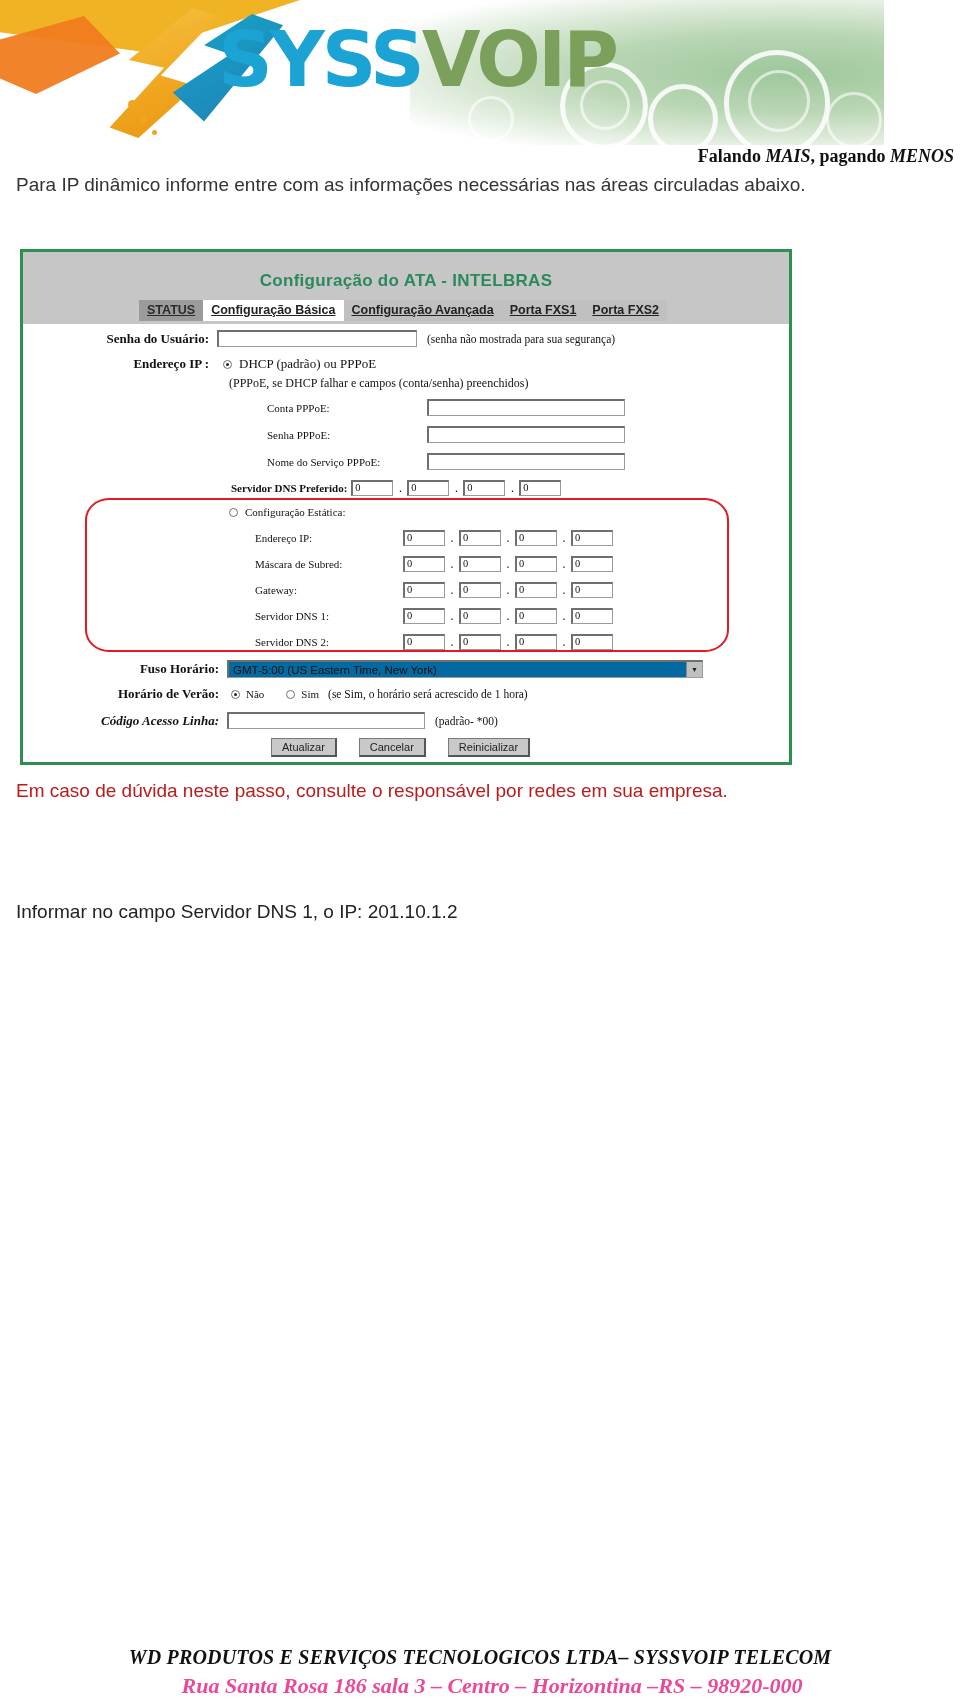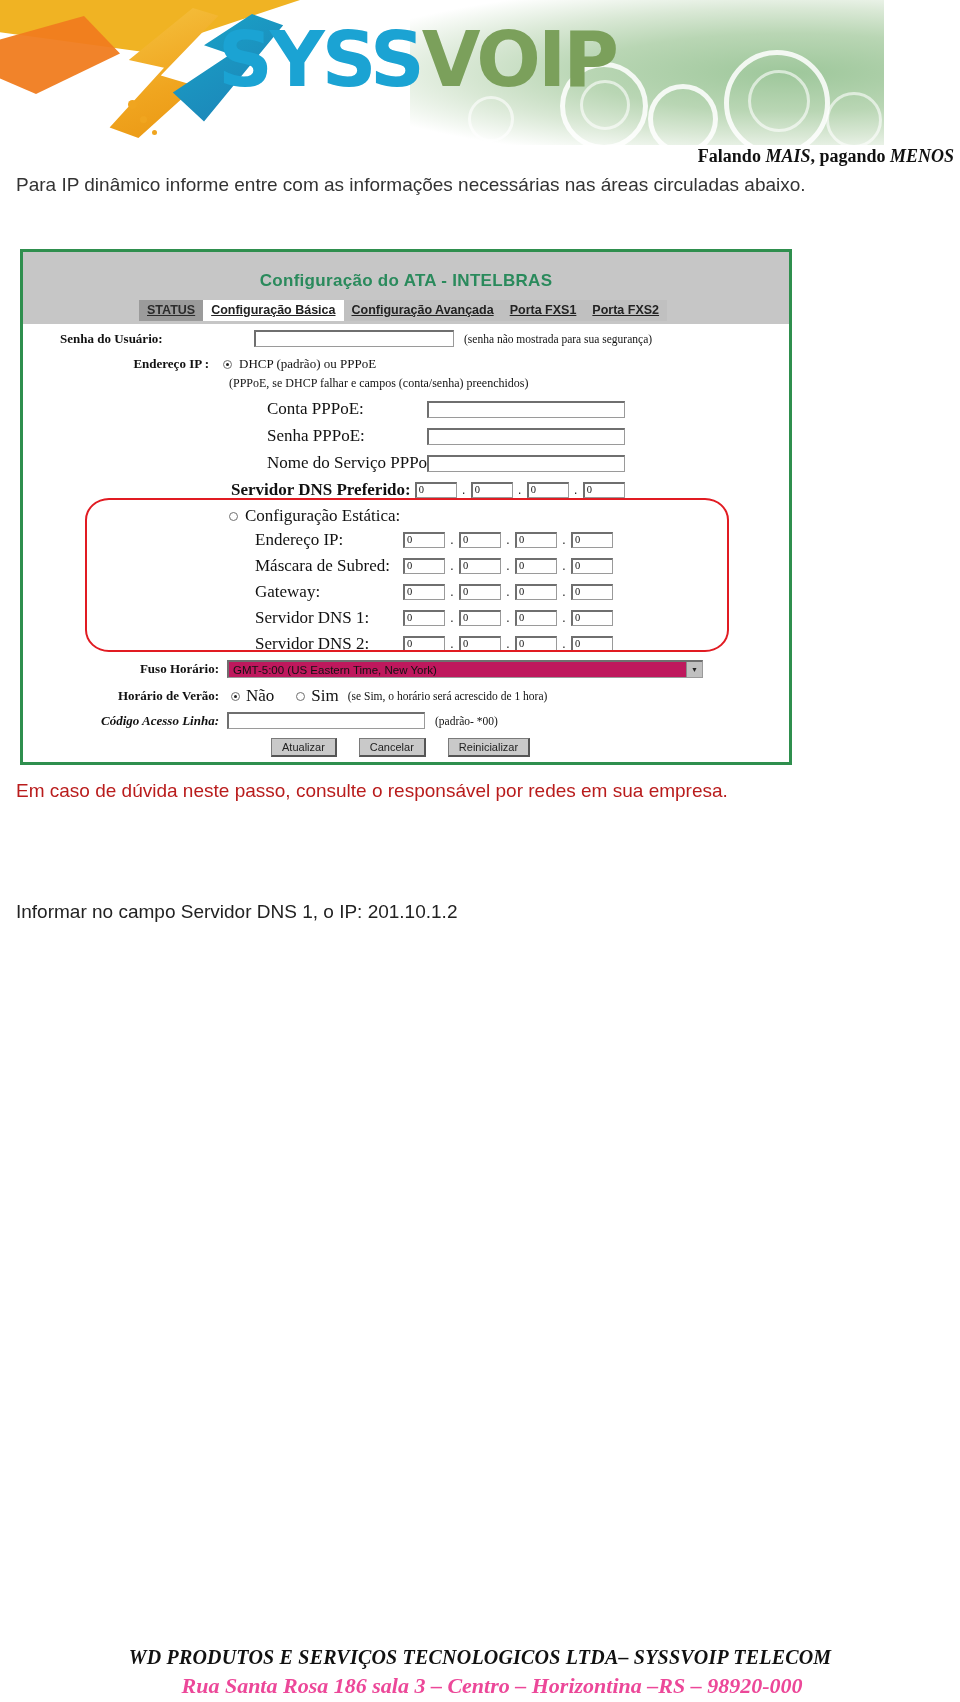--- a/index.html
+++ b/index.html
@@ -54,37 +54,37 @@
   .tabs{position:absolute;left:116px;top:48px;display:flex;align-items:flex-end;gap:0;}
   .tab{font-size:12.5px;font-weight:bold;color:#222;padding:3px 8px 4px 8px;
        background:#c0c0c0;white-space:nowrap;font-family:"Liberation Sans", sans-serif;text-decoration:underline;}
   .tab.active{background:#ffffff;}
   .tab.status{background:#9b9b9b;color:#2b2b2b;}
 
   .frm{position:absolute;left:0;top:72px;width:100%;height:444px;}
   .row{position:absolute;display:flex;align-items:center;white-space:nowrap;}
   .lbl-b{font-size:13px;font-weight:bold;color:#111;font-family:"Liberation Serif", serif;}
   .lbl-bi{font-size:13px;font-weight:bold;font-style:italic;color:#111;font-family:"Liberation Serif", serif;}
-  .lbl-n{font-size:17px;color:#111;font-family:"Liberation Serif", serif;}
+  .lbl-n{font-size:11px;color:#111;font-family:"Liberation Serif", serif;}
   .hint{font-size:11.5px;color:#111;font-family:"Liberation Serif", serif;}
 
   .tf{background:#fff;border:1px solid #9a9a9a;border-top:2px solid #6f6f6f;
       border-left:2px solid #6f6f6f;height:17px;box-sizing:border-box;}
   .oct{width:42px;height:16px;background:#fff;border:1px solid #9a9a9a;
        border-top:2px solid #6f6f6f;border-left:2px solid #6f6f6f;box-sizing:border-box;
        font-size:10.5px;color:#111;padding-left:2px;line-height:12px;
        font-family:"Liberation Serif", serif;}
   .dotsep{width:14px;text-align:center;font-size:12px;color:#111;}
 
   .radio{width:9px;height:9px;border:1px solid #707070;border-radius:50%;
          background:#fff;display:inline-block;position:relative;box-sizing:border-box;}
   .radio.on::after{content:"";position:absolute;left:2px;top:2px;width:3px;height:3px;
                    border-radius:50%;background:#222;}
 
-  .sel{height:18px;background:#be185d;border:1px solid #9a9a9a;border-top:2px solid #6f6f6f;
+  .sel{height:18px;background:#0369a1;border:1px solid #9a9a9a;border-top:2px solid #6f6f6f;
        border-left:2px solid #6f6f6f;box-sizing:border-box;display:flex;align-items:center;
        justify-content:space-between;padding:0 0 0 4px;font-size:11.5px;color:#111;
        font-family:"Liberation Sans", sans-serif;}
   .sel-arrow{width:15px;height:100%;background:#c0c0c0;border-left:1px solid #8a8a8a;
              display:flex;align-items:center;justify-content:center;font-size:7px;color:#222;}
 
   .btn{background:#c9c9c9;border:1px solid #7a7a7a;border-bottom:2px solid #555;
        border-right:2px solid #555;font-size:11px;color:#222;padding:2px 10px;
        font-family:"Liberation Sans", sans-serif;}
 
@@ -151,21 +151,21 @@
       <div class="tab status">STATUS</div>
       <div class="tab active">Configuração Básica</div>
       <div class="tab">Configuração Avançada</div>
       <div class="tab">Porta FXS1</div>
       <div class="tab">Porta FXS2</div>
     </div>
 
     <div class="frm">
 
       <div class="row" style="left:0;top:6px;">
-        <span class="lbl-b" style="width:186px;text-align:left;display:inline-block;padding-left:37px;">Senha do Usuário:</span>
+        <span class="lbl-b" style="width:186px;text-align:right;display:inline-block;">Senha do Usuário:</span>
         <span class="tf" style="width:200px;margin-left:8px;"></span>
         <span class="hint" style="margin-left:10px;">(senha não mostrada para sua segurança)</span>
       </div>
 
       <div class="row" style="left:0;top:32px;">
         <span class="lbl-b" style="width:186px;text-align:right;display:inline-block;">Endereço IP :</span>
         <span class="radio on" style="margin-left:14px;"></span>
         <span class="lbl-n" style="margin-left:7px;font-size:13px;">DHCP (padrão) ou PPPoE</span>
       </div>
       <div class="row" style="left:206px;top:52px;">

